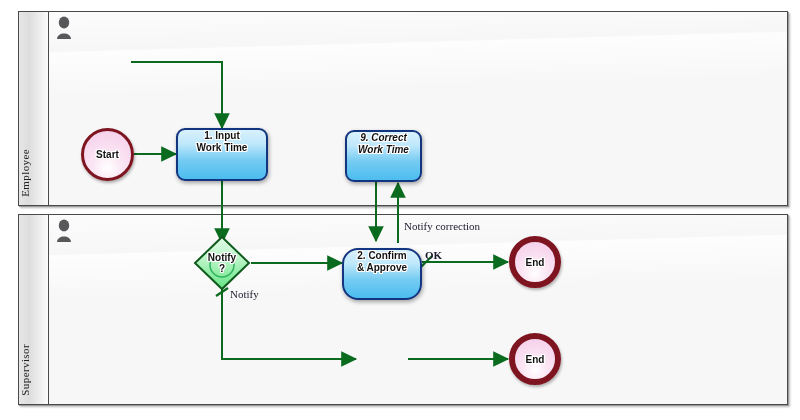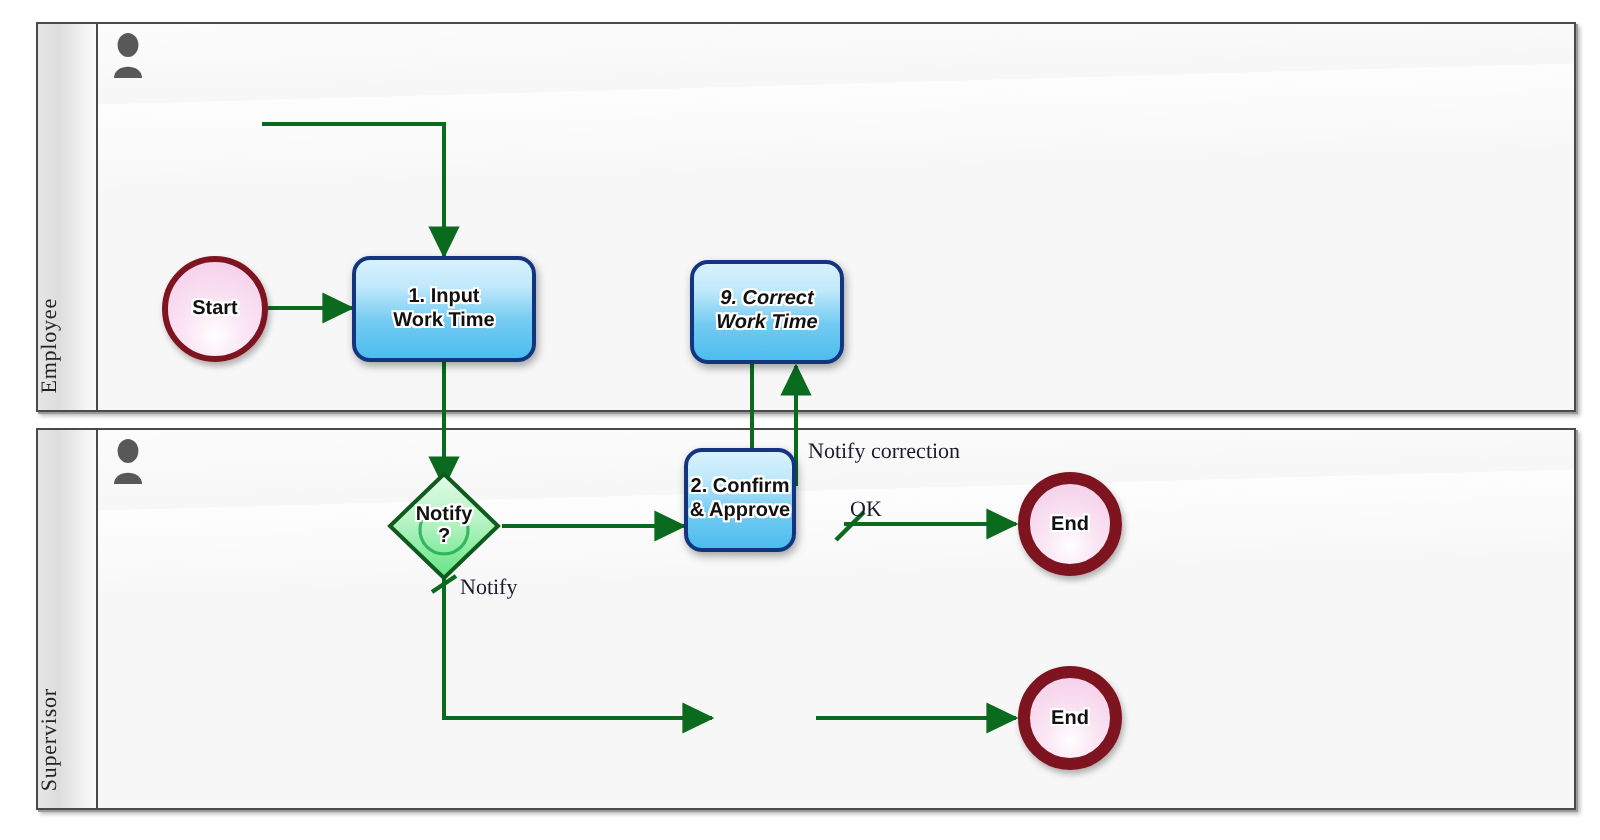--- a/index.html
+++ b/index.html
@@ -88,21 +88,21 @@
     position:absolute;left:50%;top:50%;width:20px;height:14px;
     margin:-7px 0 0 -10px;z-index:2;
   }
 
   
   .task{
     position:absolute;box-sizing:border-box;
     border:2px solid #13357f;border-radius:9px;
     background:linear-gradient(to bottom,#d9f1fd 0%,#bfe8fb 28%,#74cbf2 62%,#4cbdef 100%);
     box-shadow:1px 2px 4px rgba(0,0,0,.35);
-    display:flex;align-items:center;justify-content:center;
+    display:flex;justify-content:center;
   }
   .task-label{
     font-size:10px;font-weight:bold;line-height:12px;color:#111;text-align:center;
     text-shadow:
       -1px -1px 0 #fff, 1px -1px 0 #fff, -1px 1px 0 #fff, 1px 1px 0 #fff,
       0 -1px 0 #fff, 0 1px 0 #fff, -1px 0 0 #fff, 1px 0 0 #fff;
   }
 
   
   .gateway{position:absolute;}
@@ -219,33 +219,33 @@
       </defs>
       <polygon points="30,3 57,29 30,55 3,29" fill="url(#gwg)" stroke="#0f5a1d" stroke-width="2"></polygon>
       <path d="M22,22 A12,12 0 1,0 38,22" fill="none" stroke="#16a34a" stroke-width="1.6" opacity=".75"></path>
     </svg>
     <div class="gw-label">
       <span>Notify</span><br>
       <span>?</span>
     </div>
   </div>
 
-  <div class="task" style="left:342px;top:224px;width:56px;height:52px;">
+  <div class="task" style="left:342px;top:248px;width:80px;height:52px;border-radius:16px;">
     <div class="task-label">
       <span>2. Confirm</span><br>
       <span>&amp; Approve</span>
     </div>
   </div>
 
 
   <div class="evt evt-end" style="left:509px;top:236px;width:52px;height:52px;">
     <div class="evt-label">End</div>
   </div>
 
   <div class="evt evt-end" style="left:509px;top:333px;width:52px;height:52px;">
     <div class="evt-label">End</div>
   </div>
 
   <div class="flow-label" style="left:230px;top:288px;">Notify</div>
-  <div class="flow-label" style="left:425px;top:249px;">OK</div>
+  <div class="flow-label" style="left:425px;top:249px;font-weight:bold;">OK</div>
   <div class="flow-label" style="left:404px;top:220px;">Notify correction</div>
 
 </div>
 
 </body></html>

